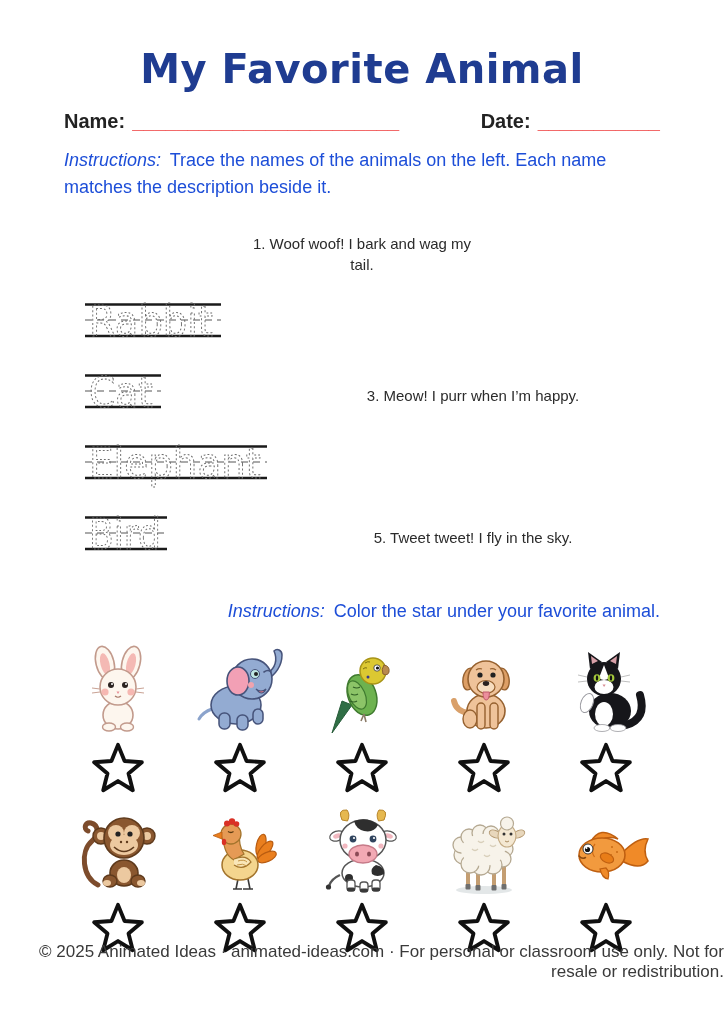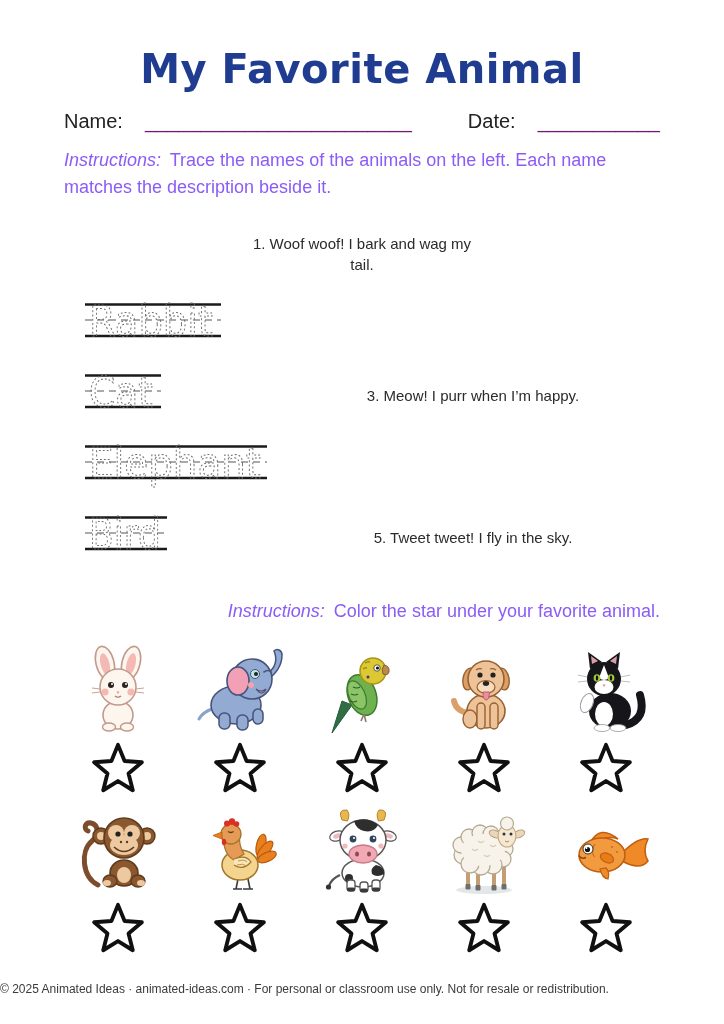--- a/index.html
+++ b/index.html
@@ -13,45 +13,45 @@
   .title {
     margin-top:30px; text-align:center;
     font-family:"DejaVu Sans", sans-serif;
     font-size:40px; font-weight:800; letter-spacing:0.5px;
     color:#1f3c91;
   }
   .name-date-row {
     margin-top:18px; display:flex; justify-content:space-between;
     font-size:20px; color:#222;
   }
-  .field { display:flex; align-items:flex-end; gap:22px; }
-  .field .line { color:#701a75; letter-spacing:0; }
-  .instructions { margin-top:14px; font-size:18px; line-height:1.5; color:#8b5cf6; }
+  .field { display:flex; align-items:flex-end; gap:7px;font-weight:bold; }
+  .field .line { color:#ef4444; letter-spacing:0; }
+  .instructions { margin-top:14px; font-size:18px; line-height:1.5; color:#1d4ed8; }
   .instructions .ital { font-style:italic; padding-right:4px; }
   .instructions-center { text-align:right; margin-top:24px; }
   .trace-section { margin-top:16px; }
   .trace-row { display:flex; align-items:center; height:71px; }
   .trace-left { width:222px; flex:none; padding-left:20px; }
   .trace-desc-wrap { flex:1; display:flex; justify-content:center; }
   .trace-desc { max-width:350px; text-align:center; font-size:15px; line-height:1.35; color:#2b2b2b; }
   .desc-line:empty { display:none; }
   .gl-solid { stroke:#1a1a1a; stroke-width:2.4; }
   .gl-dash  { stroke:#8f8f8f; stroke-width:1.4; stroke-dasharray:7 5; }
   .trace-text {
     font-family:"DejaVu Sans", sans-serif; font-size:43px;
     fill:none; stroke:#6e6e6e; stroke-width:1.05; stroke-dasharray:2 2.3;
   }
   .animal-grid { margin-top:14px; }
   .animal-row { display:flex; justify-content:center; gap:22px; margin-top:6px; }
   .animal-cell { width:100px; display:flex; flex-direction:column; align-items:center; }
   .animal-svg { width:92px; height:92px; }
   .star-svg { width:58px; height:56px; margin-top:6px; }
   .footer {
-    position:absolute; left:0; bottom:44px; width:100%;
-    text-align:left; font-size:12px; color:#3a3a3a;
+    position:absolute; left:0; bottom:58px; width:100%;
+    text-align:right; font-size:17px; color:#3a3a3a;
   }
 </style>
 </head>
 <body>
 
 <div class="page">
 
   <div class="title">My Favorite Animal</div>
 
   <div class="name-date-row">

